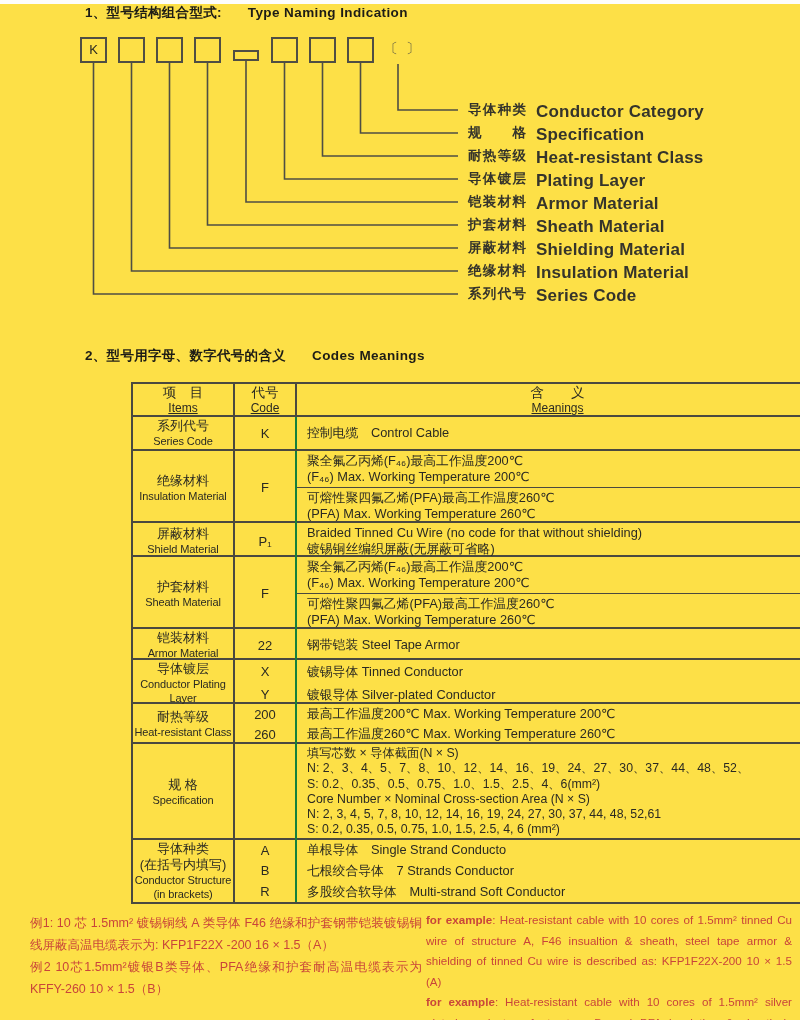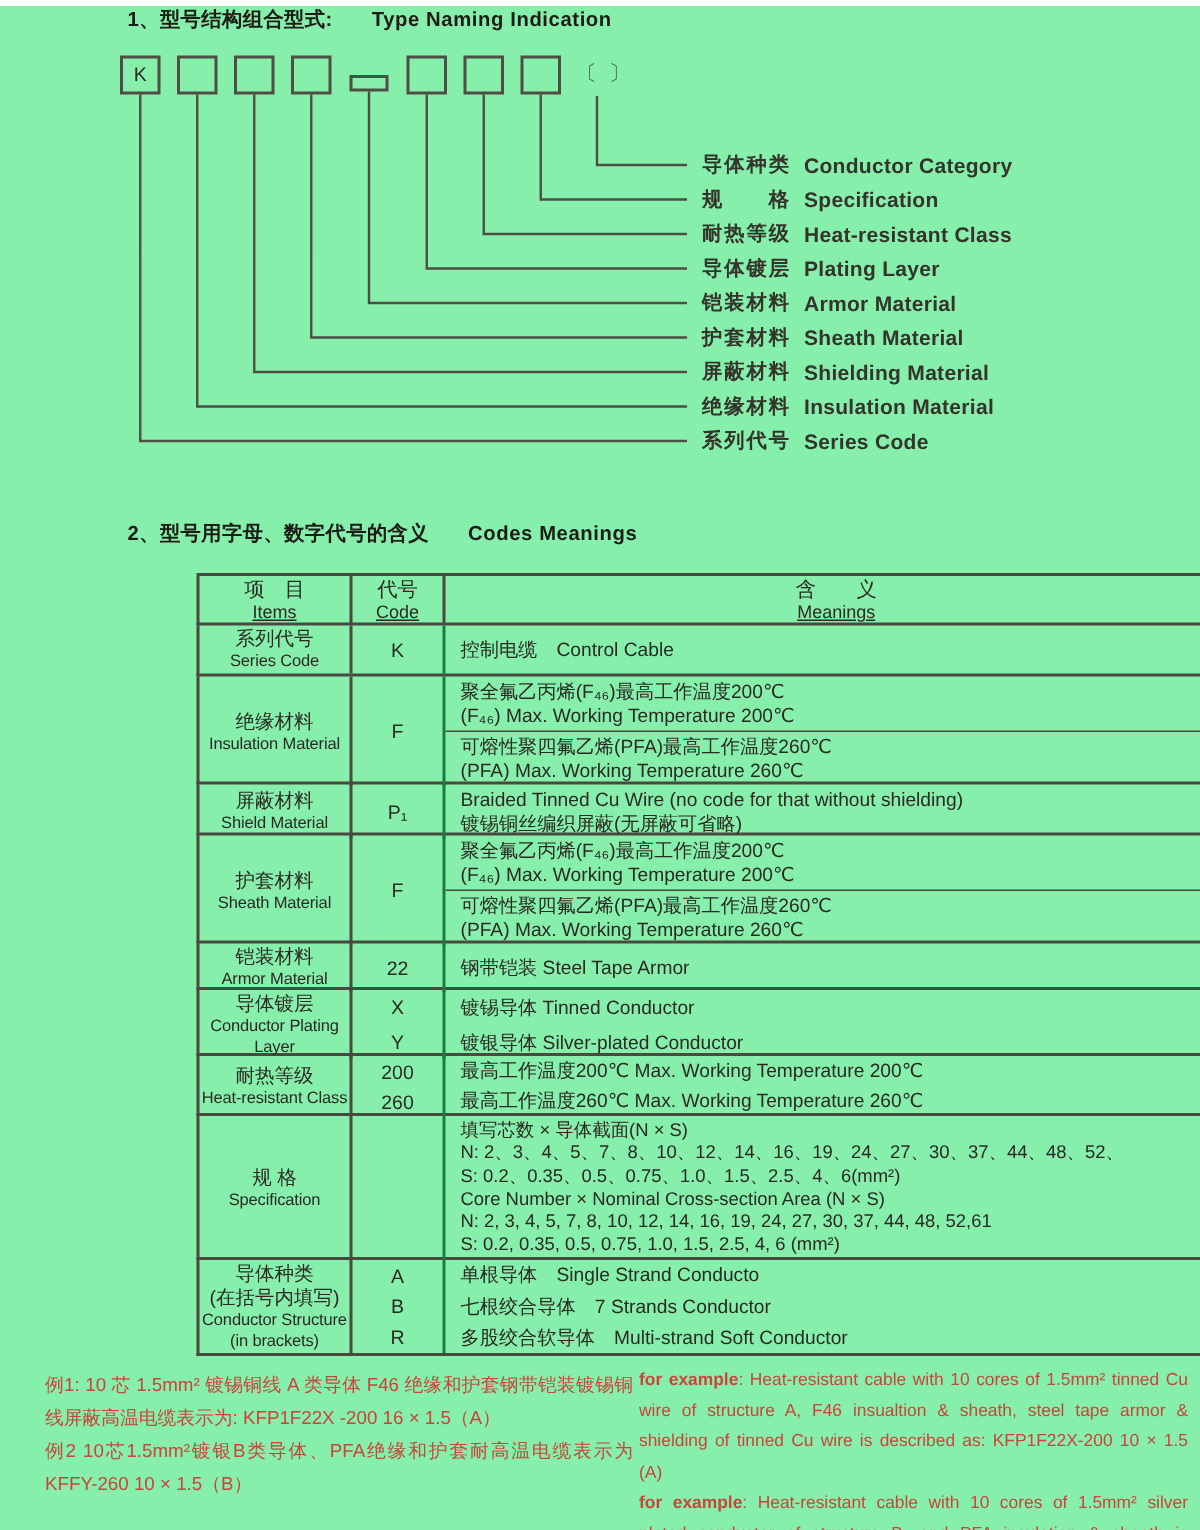--- a/index.html
+++ b/index.html
@@ -1,30 +1,30 @@
 <!DOCTYPE html>
 <html><head>
 <meta charset="utf-8">
 <style>
   html,body{margin:0;padding:0;}
   body{width:800px;height:1020px;background:#fff;font-family:"Liberation Sans","DejaVu Sans",sans-serif;}
-  .page{position:relative;width:800px;height:1020px;background:#86efac;overflow:hidden;}
+  .page{position:relative;width:800px;height:1020px;background:#fde047;overflow:hidden;}
   .topstrip{position:absolute;top:0;left:0;width:800px;height:4px;background:#fdfdfb;}
   
   .sec-title{position:absolute;left:85px;font-size:13.5px;font-weight:bold;color:#1d1c16;letter-spacing:.3px;}
   .sec-title .en{margin-left:26px;letter-spacing:.4px;}
   
   .diagram{position:absolute;top:0;left:0;width:800px;height:335px;}
   .dbox{position:absolute;top:37px;width:27px;height:26px;border:2px solid #4f4e44;box-sizing:border-box;text-align:center;font-size:13px;line-height:22px;color:#2b2a22;}
   .dbox.flat{top:50px;width:26px;height:11px;}
   .dbrackets{position:absolute;top:40px;left:384px;font-size:14px;color:#4f4e44;letter-spacing:2px;}
   svg.connectors{position:absolute;top:0;left:0;}
   .dg-label{position:absolute;left:0;height:20px;width:800px;}
   .dg-zh{position:absolute;left:468px;top:1px;display:inline-block;width:58px;font-size:13.5px;font-weight:600;color:#35342b;text-align:justify;text-align-last:justify;}
-  .dg-en{position:absolute;left:536px;top:2px;font-size:14px;font-weight:600;color:#35342b;letter-spacing:.2px;}
+  .dg-en{position:absolute;left:536px;top:2px;font-size:17px;font-weight:600;color:#35342b;letter-spacing:.2px;}
   
   .tbl{position:absolute;left:83px;top:382px;width:687px;border-top:2px solid #4a493f;box-sizing:border-box;margin-left:48px;}
   .t-row{display:grid;grid-template-columns:100px 62px 1fr;border-bottom:2px solid #4a493f;border-left:2px solid #4a493f;box-sizing:border-box;}
   .c-item{display:flex;flex-direction:column;justify-content:center;align-items:center;text-align:center;padding:1px 1px;}
   .i-zh{font-size:13px;line-height:16px;font-weight:500;color:#2b2a22;}
   .i-en{font-size:11px;line-height:14px;color:#2b2a22;letter-spacing:-.1px;}
   .c-code{border-left:2px solid #4a493f;display:flex;flex-direction:column;justify-content:space-around;align-items:center;font-size:13px;color:#2b2a22;}
   .c-mean{border-left:2px solid #15803d;display:flex;flex-direction:column;}
   .subcell{flex:1;display:flex;flex-direction:column;justify-content:center;padding:2px 6px 2px 10px;}
   .t-row.divided .subcell + .subcell{border-top:1.5px solid #4a493f;}

